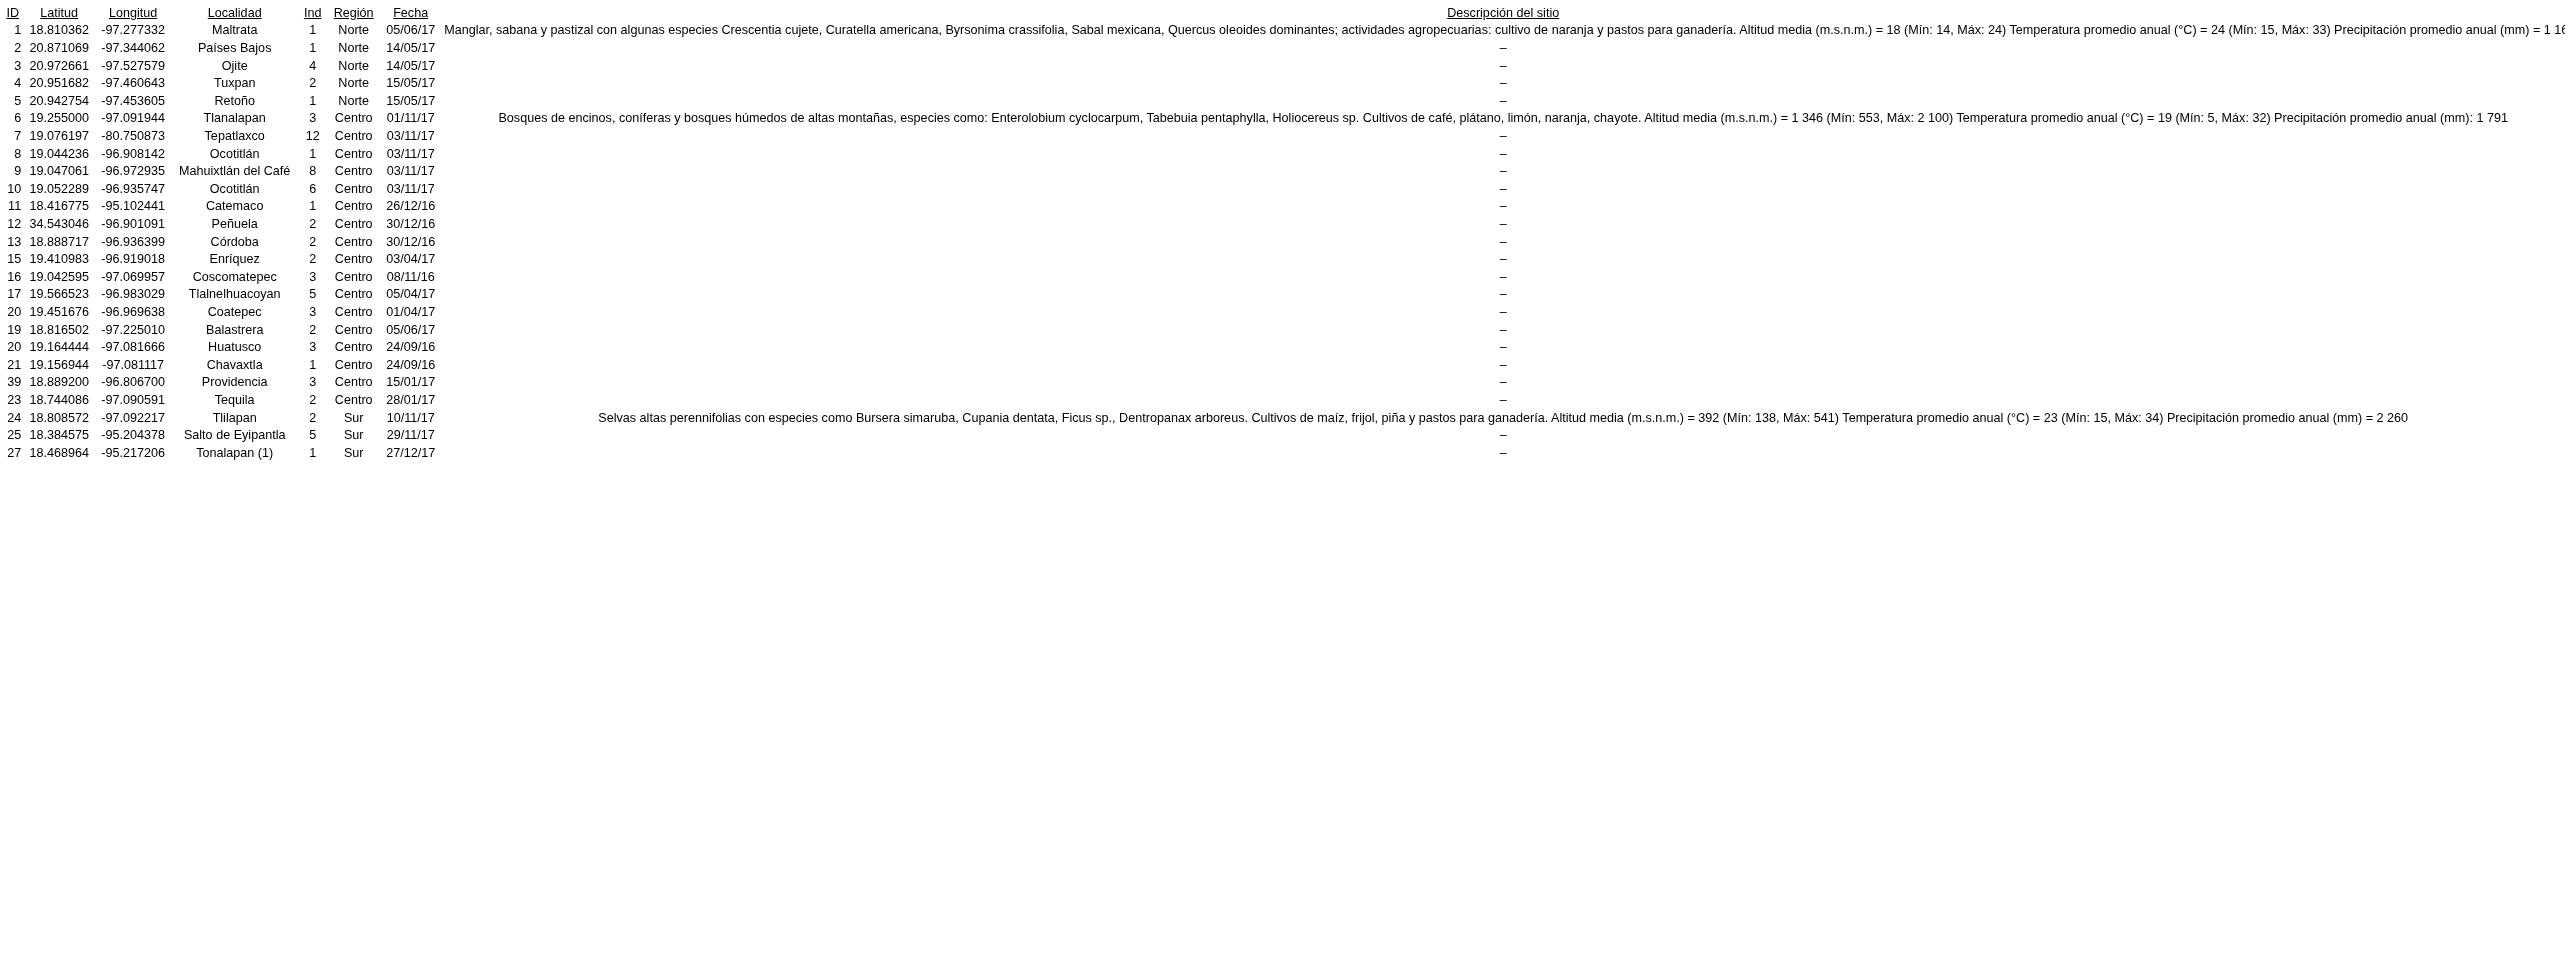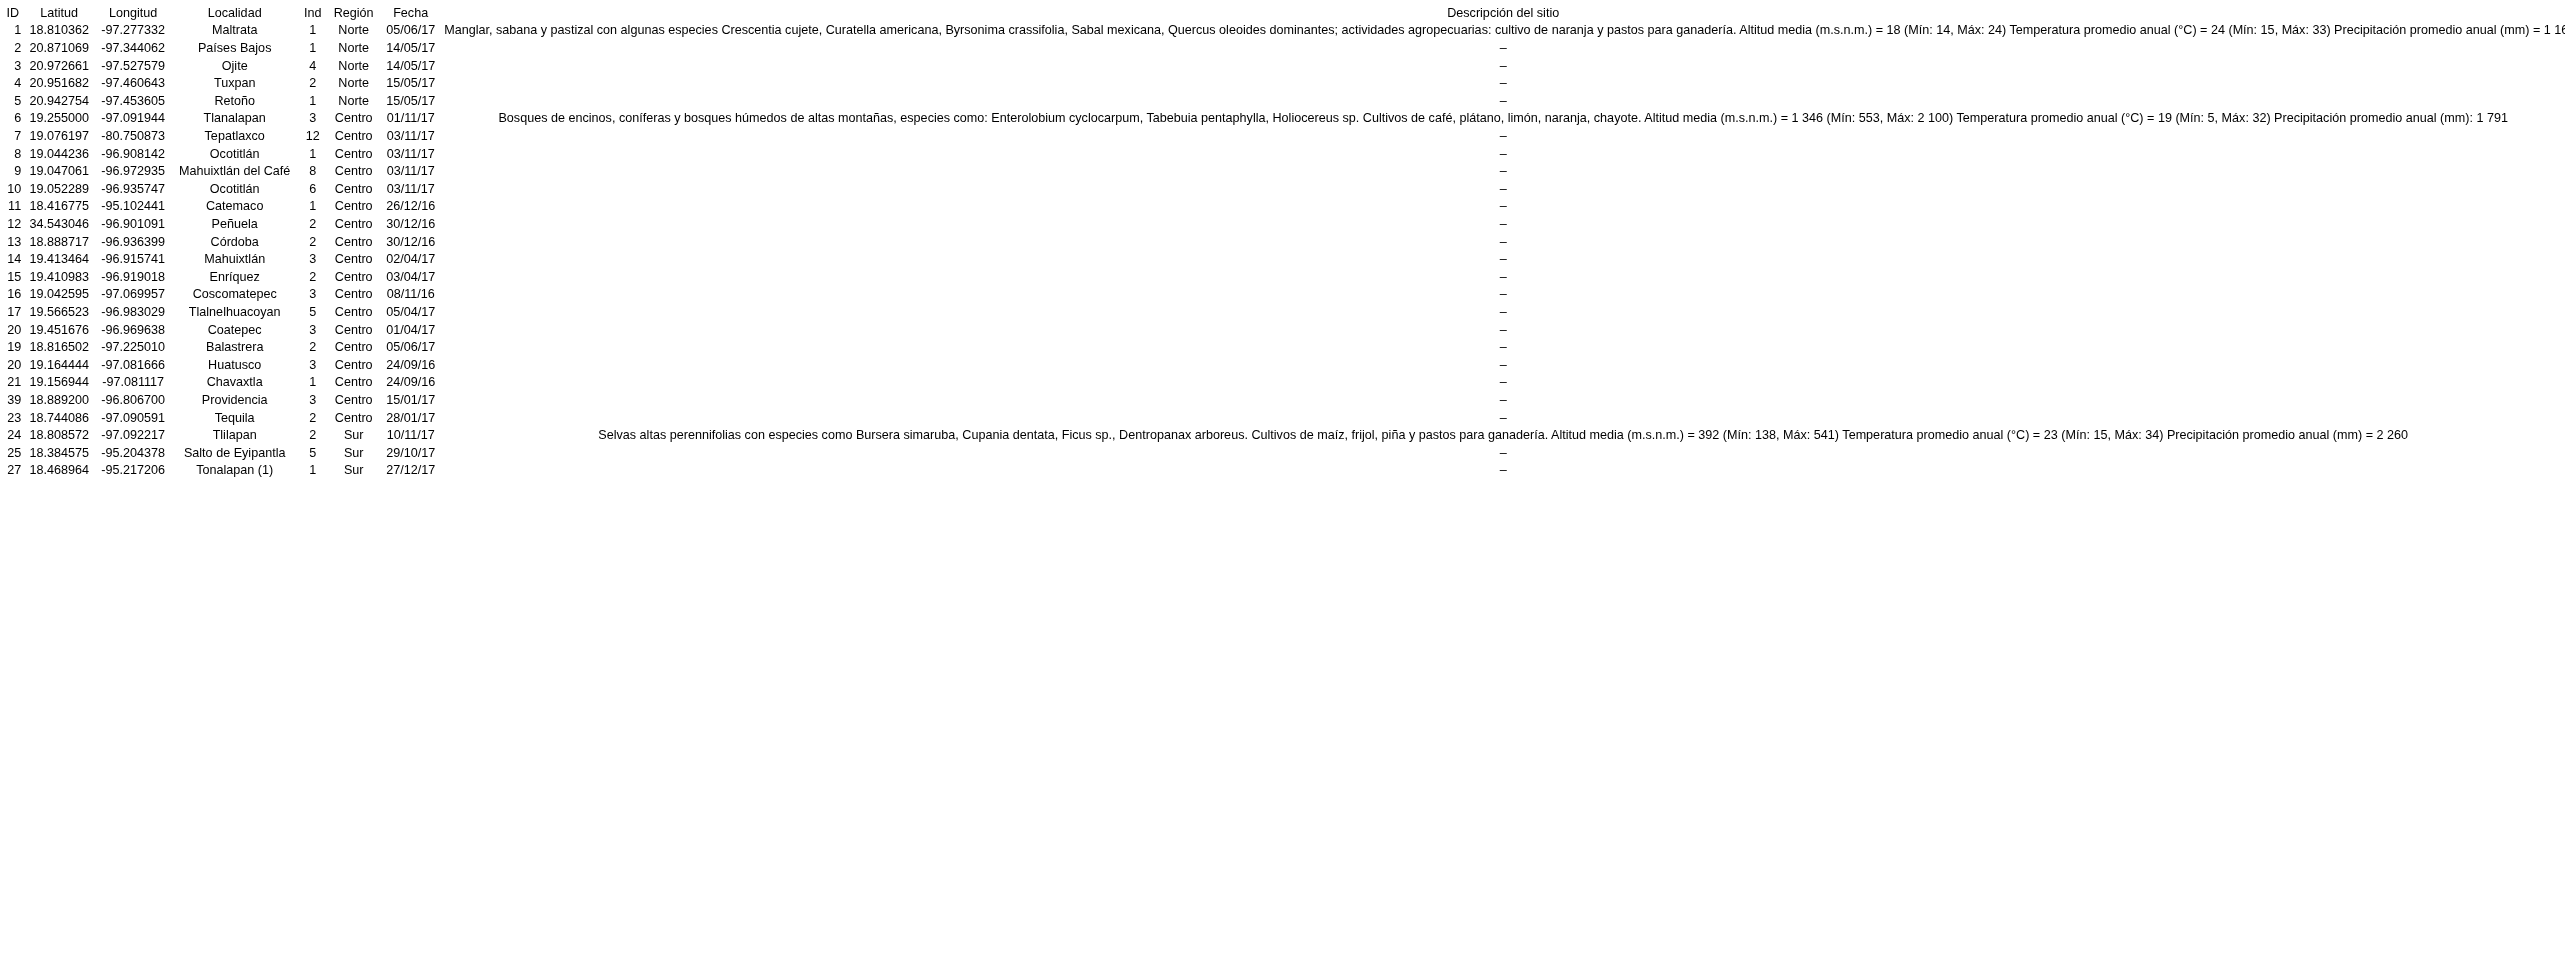--- a/index.html
+++ b/index.html
@@ -36,20 +36,21 @@
   table.data col.c-fec     { width: 62px; }
   table.data col.c-desc    { width: auto; }
 
   table.data thead th {
     font-weight: normal;
     font-size: 12.6px;
     padding: 0.8px 2.5px 2.5px 2.5px;
     text-align: center;
     vertical-align: bottom;
     white-space: nowrap;
+    text-decoration: underline;
   }
   table.data tbody td {
     font-size: 12.6px;
     padding: 0.8px 2.5px;
     vertical-align: middle;
     line-height: 1.05;
     white-space: nowrap;
     overflow: hidden;
   }
   .t-right  { text-align: right; }
@@ -218,30 +219,20 @@
         <td class="t-right">13</td>
         <td class="t-center">18.888717</td>
         <td class="t-center">-96.936399</td>
         <td class="t-center">Córdoba</td>
         <td class="t-center">2</td>
         <td class="t-center">Centro</td>
         <td class="t-center">30/12/16</td>
         <td class="desc dash">–</td>
       </tr>
       <tr class="rowheight">
-        <td class="t-right">14</td>
-        <td class="t-center">19.413464</td>
-        <td class="t-center">-96.915741</td>
-        <td class="t-center">Mahuixtlán</td>
-        <td class="t-center">3</td>
-        <td class="t-center">Centro</td>
-        <td class="t-center">02/04/17</td>
-        <td class="desc dash">–</td>
-      </tr>
-      <tr class="rowheight">
         <td class="t-right">15</td>
         <td class="t-center">19.410983</td>
         <td class="t-center">-96.919018</td>
         <td class="t-center">Enríquez</td>
         <td class="t-center">2</td>
         <td class="t-center">Centro</td>
         <td class="t-center">03/04/17</td>
         <td class="desc dash">–</td>
       </tr>
       <tr class="rowheight">
@@ -334,21 +325,21 @@
         <td class="t-center">10/11/17</td>
         <td class="desc">Selvas altas perennifolias con especies como Bursera simaruba, Cupania dentata, Ficus sp., Dentropanax arboreus. Cultivos de maíz, frijol, piña y pastos para ganadería. Altitud media (m.s.n.m.) = 392 (Mín: 138, Máx: 541) Temperatura promedio anual (°C) = 23 (Mín: 15, Máx: 34) Precipitación promedio anual (mm) = 2 260</td>
       </tr>
       <tr class="rowheight">
         <td class="t-right">25</td>
         <td class="t-center">18.384575</td>
         <td class="t-center">-95.204378</td>
         <td class="t-center">Salto de Eyipantla</td>
         <td class="t-center">5</td>
         <td class="t-center">Sur</td>
-        <td class="t-center">29/10/17</td>
+        <td class="t-center">29/11/17</td>
         <td class="desc dash">–</td>
       </tr>
       <tr class="rowheight">
         <td class="t-right">27</td>
         <td class="t-center">18.468964</td>
         <td class="t-center">-95.217206</td>
         <td class="t-center">Tonalapan (1)</td>
         <td class="t-center">1</td>
         <td class="t-center">Sur</td>
         <td class="t-center">27/12/17</td>

